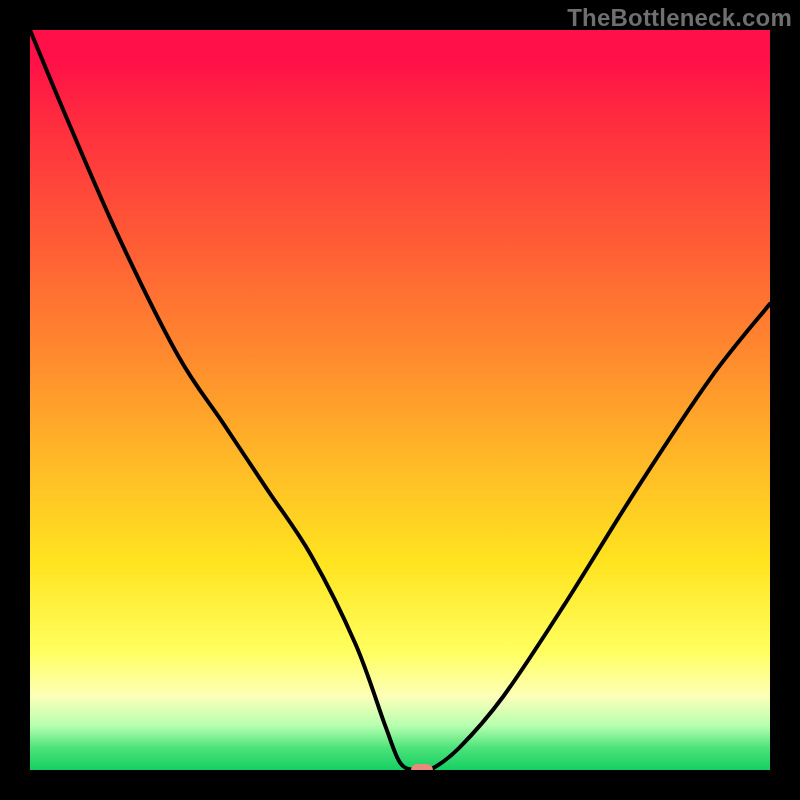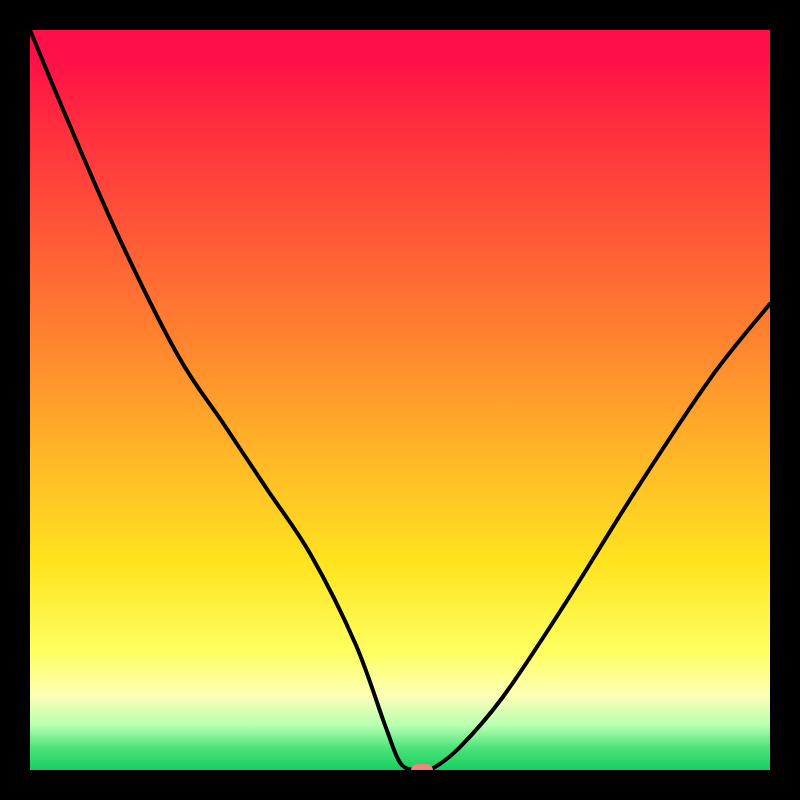--- a/index.html
+++ b/index.html
@@ -69,20 +69,21 @@
     border-radius: 6px;
     z-index: 12;
     transform: translate(-50%, -50%);
   }
 </style>
 </head>
 <body>
 
 <div class="stage">
 
+  <div class="attribution">TheBottleneck.com</div>
 
   <div class="plot">
     <div class="gradient"></div>
 
     <svg class="curve" viewBox="0 0 740 740" preserveAspectRatio="none">
       <path fill="none" stroke="#000000" stroke-width="4" stroke-linecap="round" d="M 0 0 C 6.166666666666667 14.799999999999992, 22.200000000000003 54.266666666666616, 37 88.79999999999995 C 51.8 123.33333333333329, 70.3 167.73333333333338, 88.8 207.20000000000005 C 107.3 246.6666666666667, 130.73333333333332 294.76666666666665, 148 325.59999999999997 C 165.26666666666668 356.4333333333333, 177.6 370.00000000000006, 192.4 392.20000000000005 C 207.20000000000002 414.40000000000003, 222 436.6, 236.8 458.8 C 251.60000000000002 481, 266.4 499.5, 281.2 525.4 C 296 551.3, 313.2666666666667 585.8333333333334, 325.6 614.2 C 337.93333333333334 642.5666666666667, 347.8 675.8666666666667, 355.2 695.6 C 362.59999999999997 715.3333333333334, 365.06666666666666 725.2, 370 732.6 C 374.93333333333334 740, 379.8666666666667 738.7666666666667, 384.8 740 C 389.73333333333335 741.2333333333333, 392.20000000000005 743.7, 399.6 740 C 407 736.3, 416.8666666666667 730.1333333333333, 429.2 717.8 C 441.5333333333333 705.4666666666666, 456.33333333333337 689.4333333333333, 473.6 666 C 490.8666666666667 642.5666666666667, 510.59999999999997 611.7333333333333, 532.8 577.2 C 555 542.6666666666667, 582.1333333333332 497.03333333333336, 606.8 458.8 C 631.4666666666667 420.56666666666666, 658.6 378.63333333333327, 680.8000000000001 347.79999999999995 C 703.0000000000001 316.96666666666664, 730.1333333333333 286.1333333333333, 740 273.8"></path>
     </svg>
 
     <div class="marker" style="left: 392.2px; top: 740px; background: rgb(234, 138, 125);"></div>
   </div>

